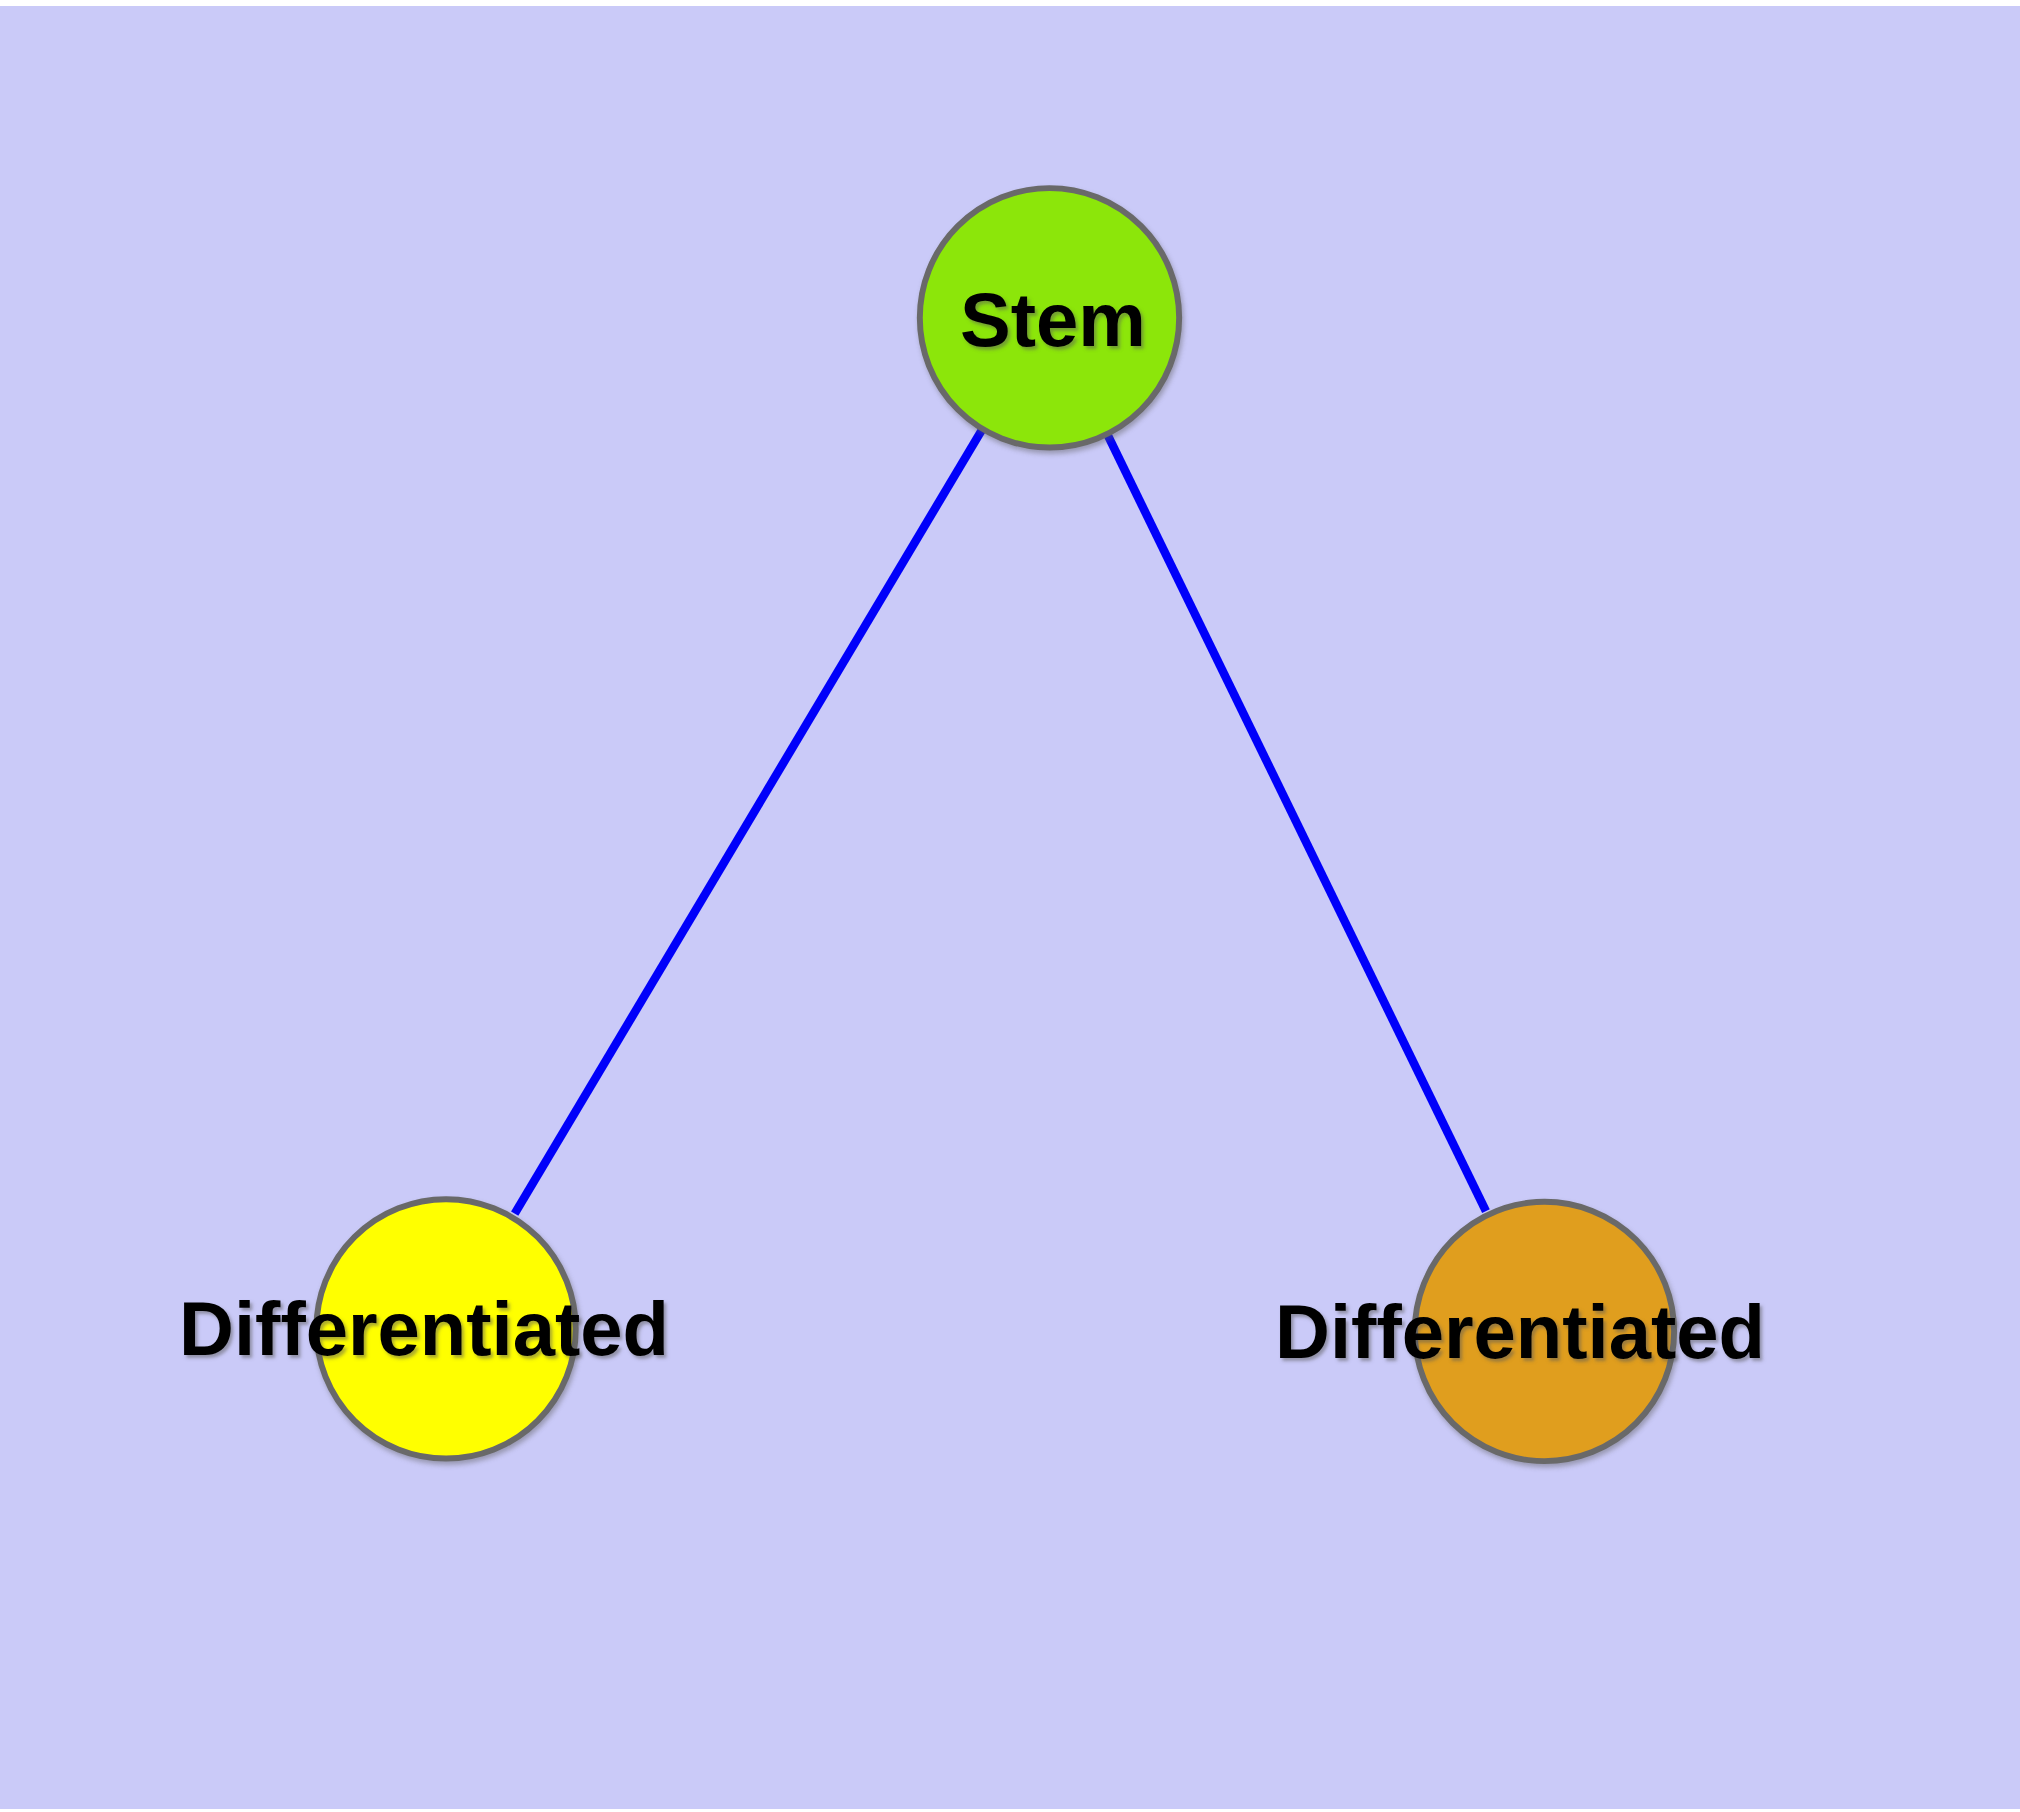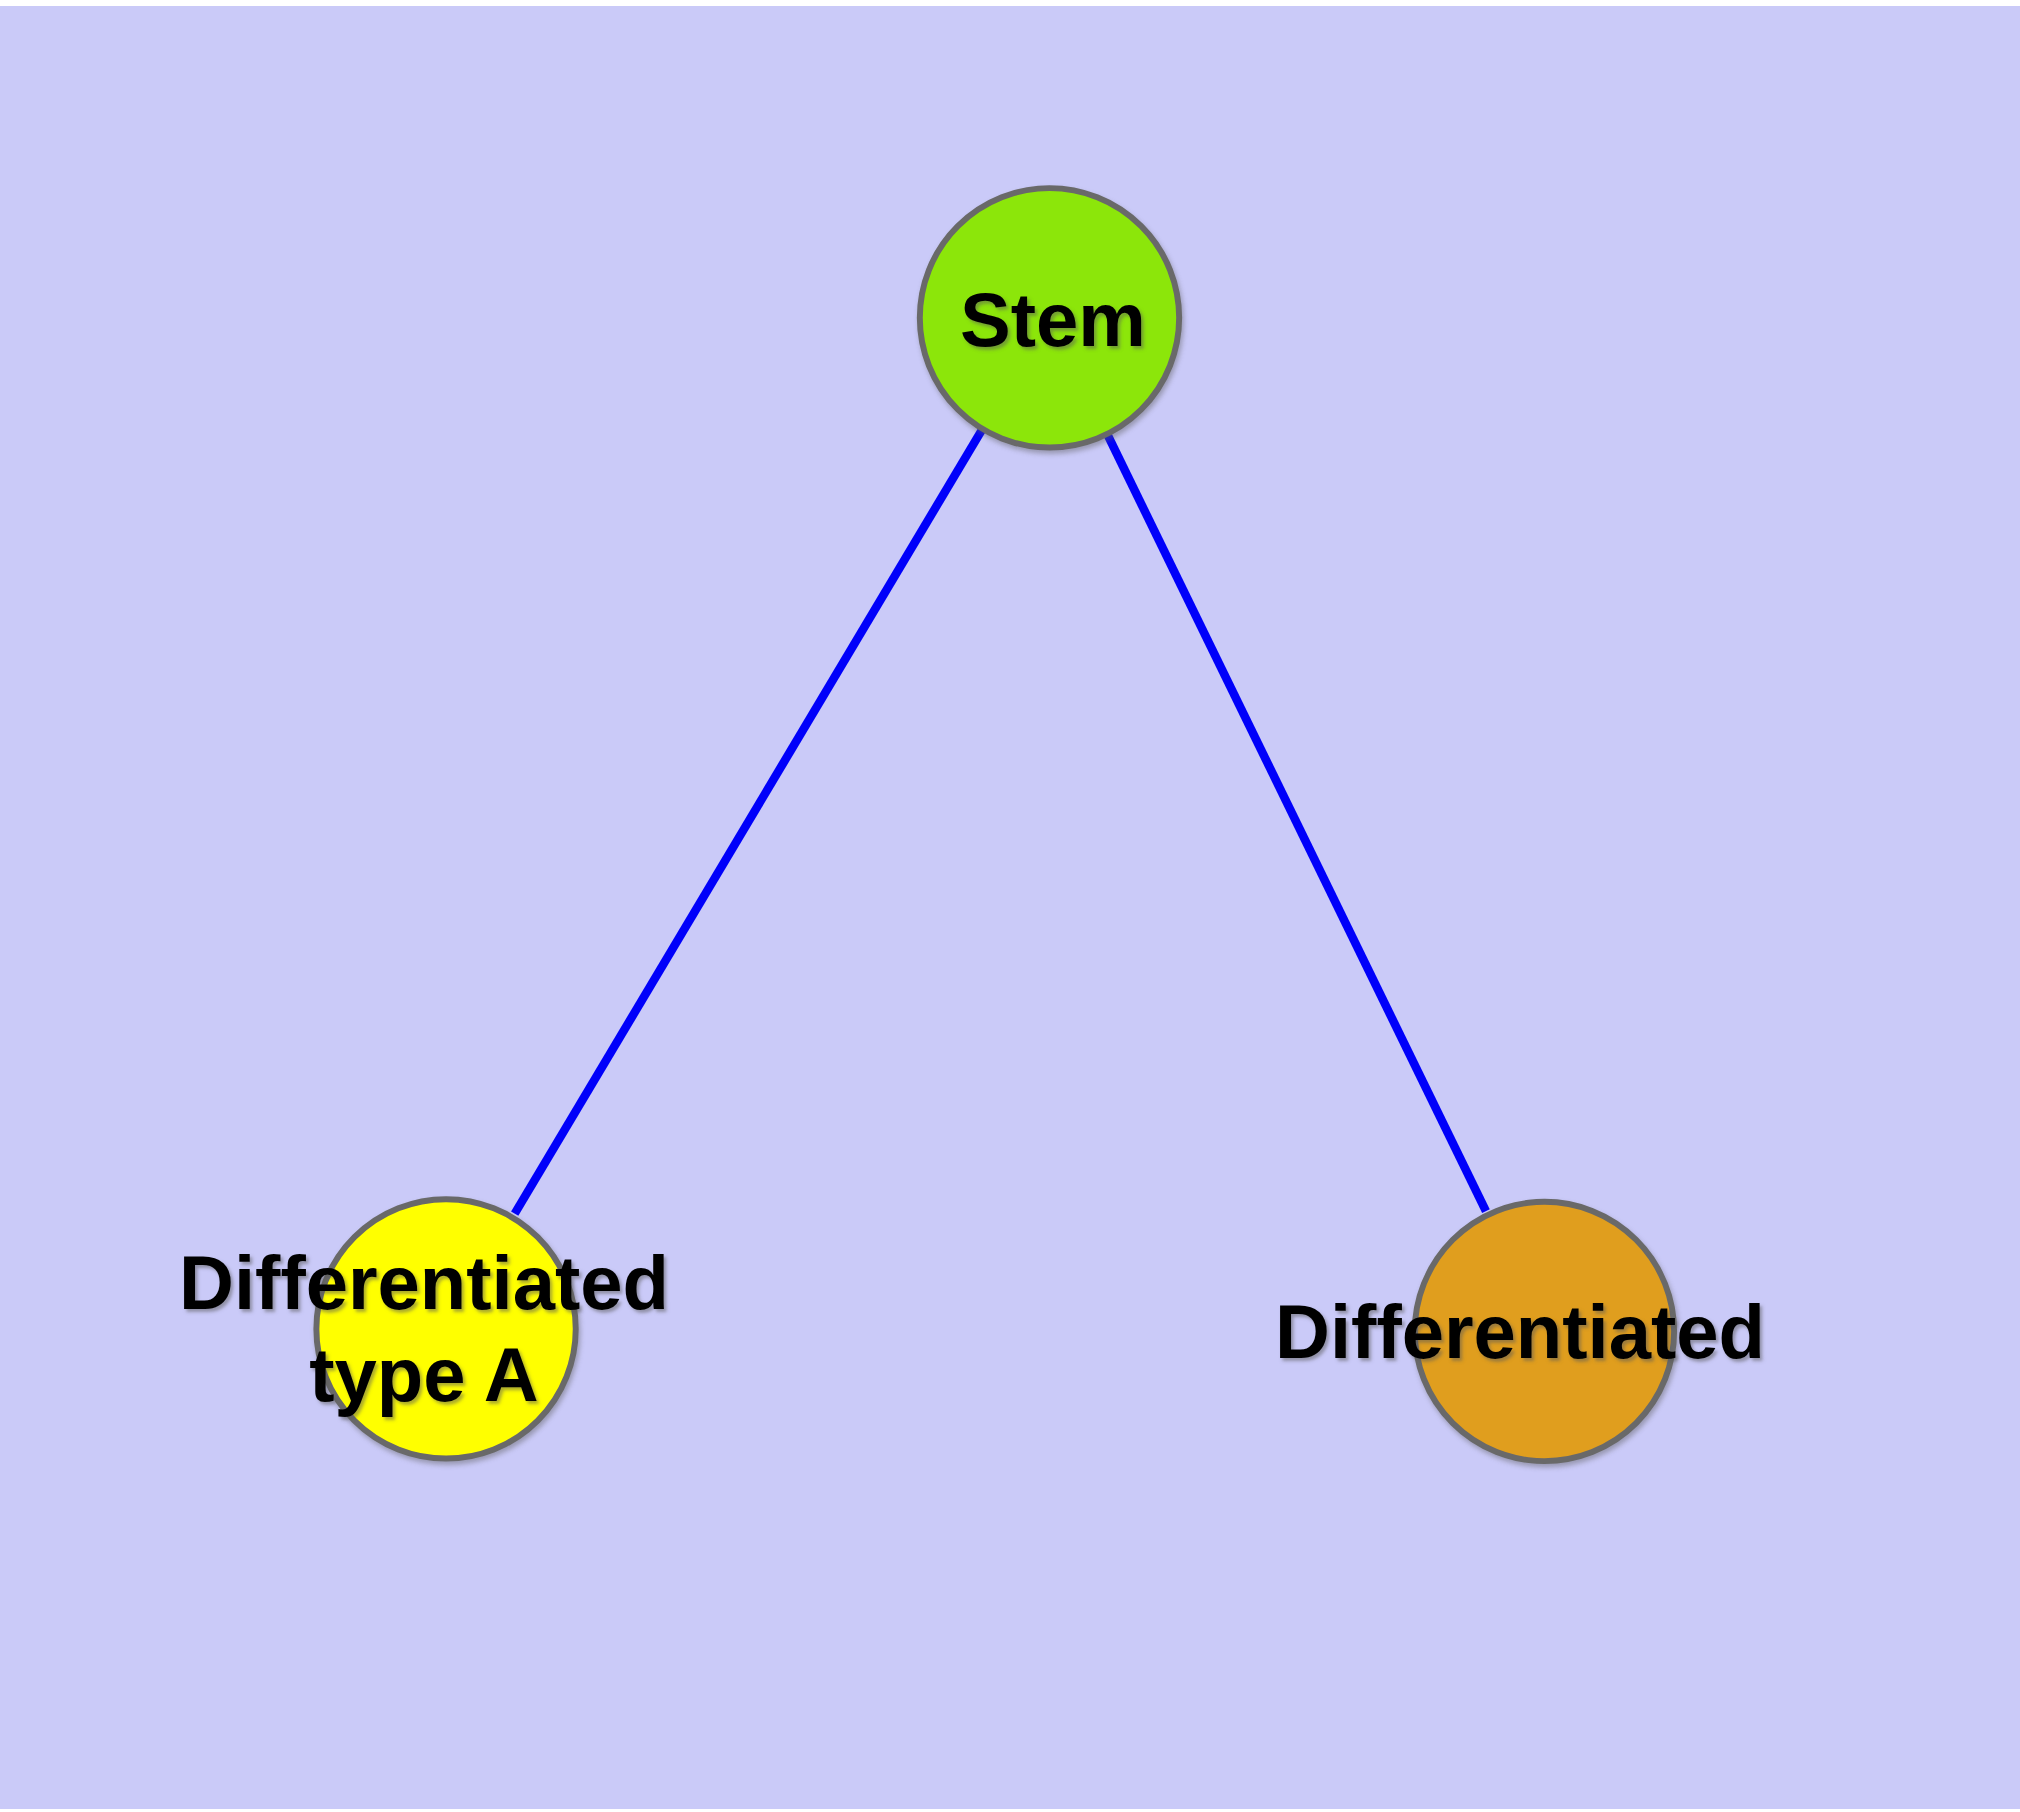--- a/index.html
+++ b/index.html
@@ -71,21 +71,20 @@
       <circle class="node-circle" cx="526" cy="1568" r="153" fill="#ffff00" stroke="#696969"></circle>
       <circle class="node-circle" cx="1822" cy="1571" r="153" fill="#e09e1e" stroke="#696969"></circle>
     </svg>
 
     <div class="node-label" id="label-stem">
       <span class="label-line">Stem</span>
     </div>
 
     <div class="node-label" id="label-type-a">
       <span class="label-line">Differentiated</span>
-      <span class="label-line">type A</span>
     </div>
 
     <div class="node-label" id="label-type-b">
       <span class="label-line">Differentiated</span>
     </div>
   </div>
 </div>
 
 
 </body></html>

